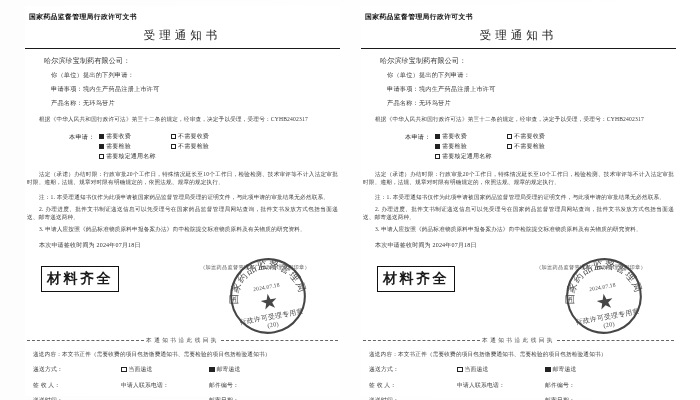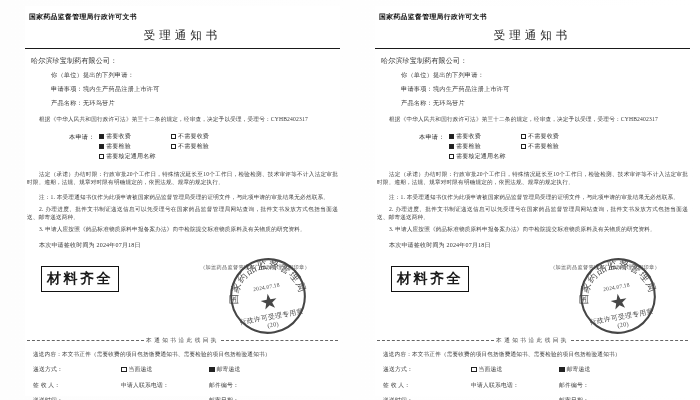--- a/index.html
+++ b/index.html
@@ -9,42 +9,42 @@
     font-family:"Liberation Serif","DejaVu Serif",serif;
     color:#2f2f2f;
     -webkit-font-smoothing:antialiased;
   }
   .canvas{
     width:700px;height:400px;
     display:flex;
     justify-content:flex-start;
     box-sizing:border-box;
     padding:6px 0 0 25px;
-    gap:35px;
+    gap:21px;
     background:linear-gradient(90deg,#fdfdfd 0,#ffffff 100%);
   }
   .page{
     width:315px;height:390px;
     position:relative;
     background:#fff;
     box-sizing:border-box;
     font-size:6px;
     line-height:1.45;
     letter-spacing:.2px;
   }
   .hdr-label{
     font-weight:bold;font-size:6.8px;color:#111;
     margin:6px 0 0 4px;letter-spacing:.4px;
   }
   .title{
     text-align:center;font-size:11.5px;letter-spacing:4px;
     color:#222;margin-top:5px;font-weight:500;
   }
   .title-rule{border-bottom:1.6px solid #1a1a1a;margin-top:4px;}
-  .recipient{font-size:7px;margin:7px 0 0 6px;color:#333;}
+  .recipient{font-size:7px;margin:7px 0 0 19px;color:#333;}
   .ind{margin:5px 0 0 26px;font-size:6.2px;color:#3a3a3a;}
   .basis{margin:7px 2px 0 2px;text-indent:12px;font-size:5.6px;color:#3a3a3a;}
   .check-block{margin:9px 0 0 44px;display:flex;}
   .ck-intro{font-size:6.2px;color:#333;margin-top:1px;}
   .ck-grid{display:grid;grid-template-columns:72px 80px;grid-auto-rows:10px;margin-left:4px;}
   .ck{display:flex;align-items:center;gap:2px;font-size:6px;color:#333;}
   .box{
     width:5.5px;height:5.5px;border:1px solid #222;display:inline-block;
     box-sizing:border-box;background:#fff;flex:0 0 auto;
   }

